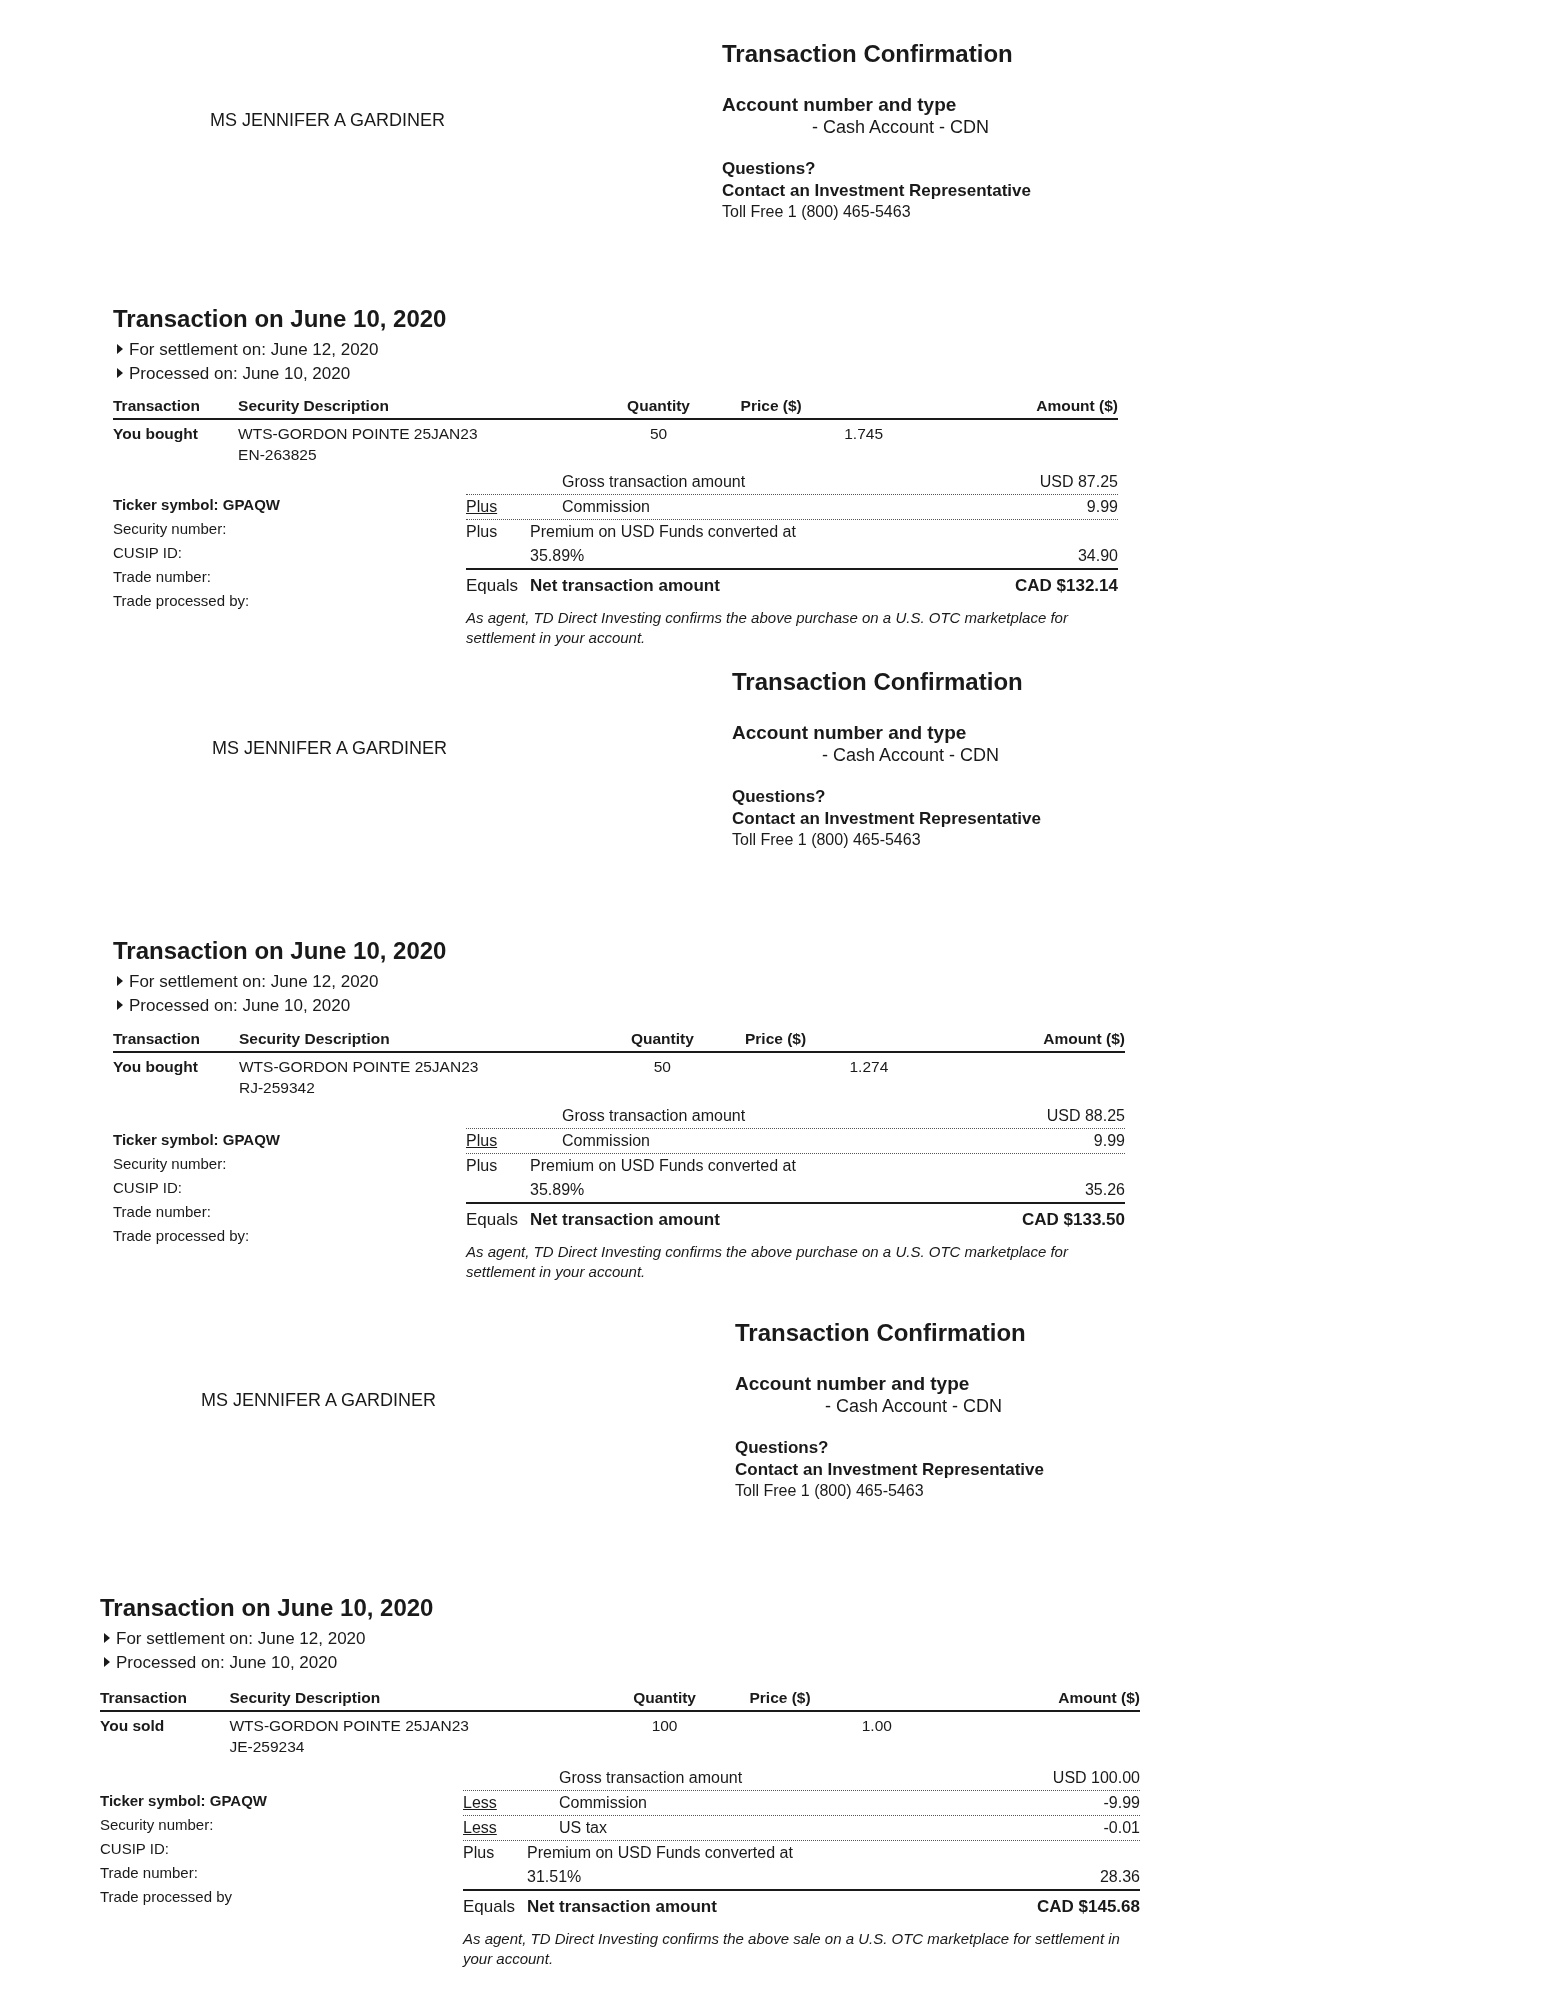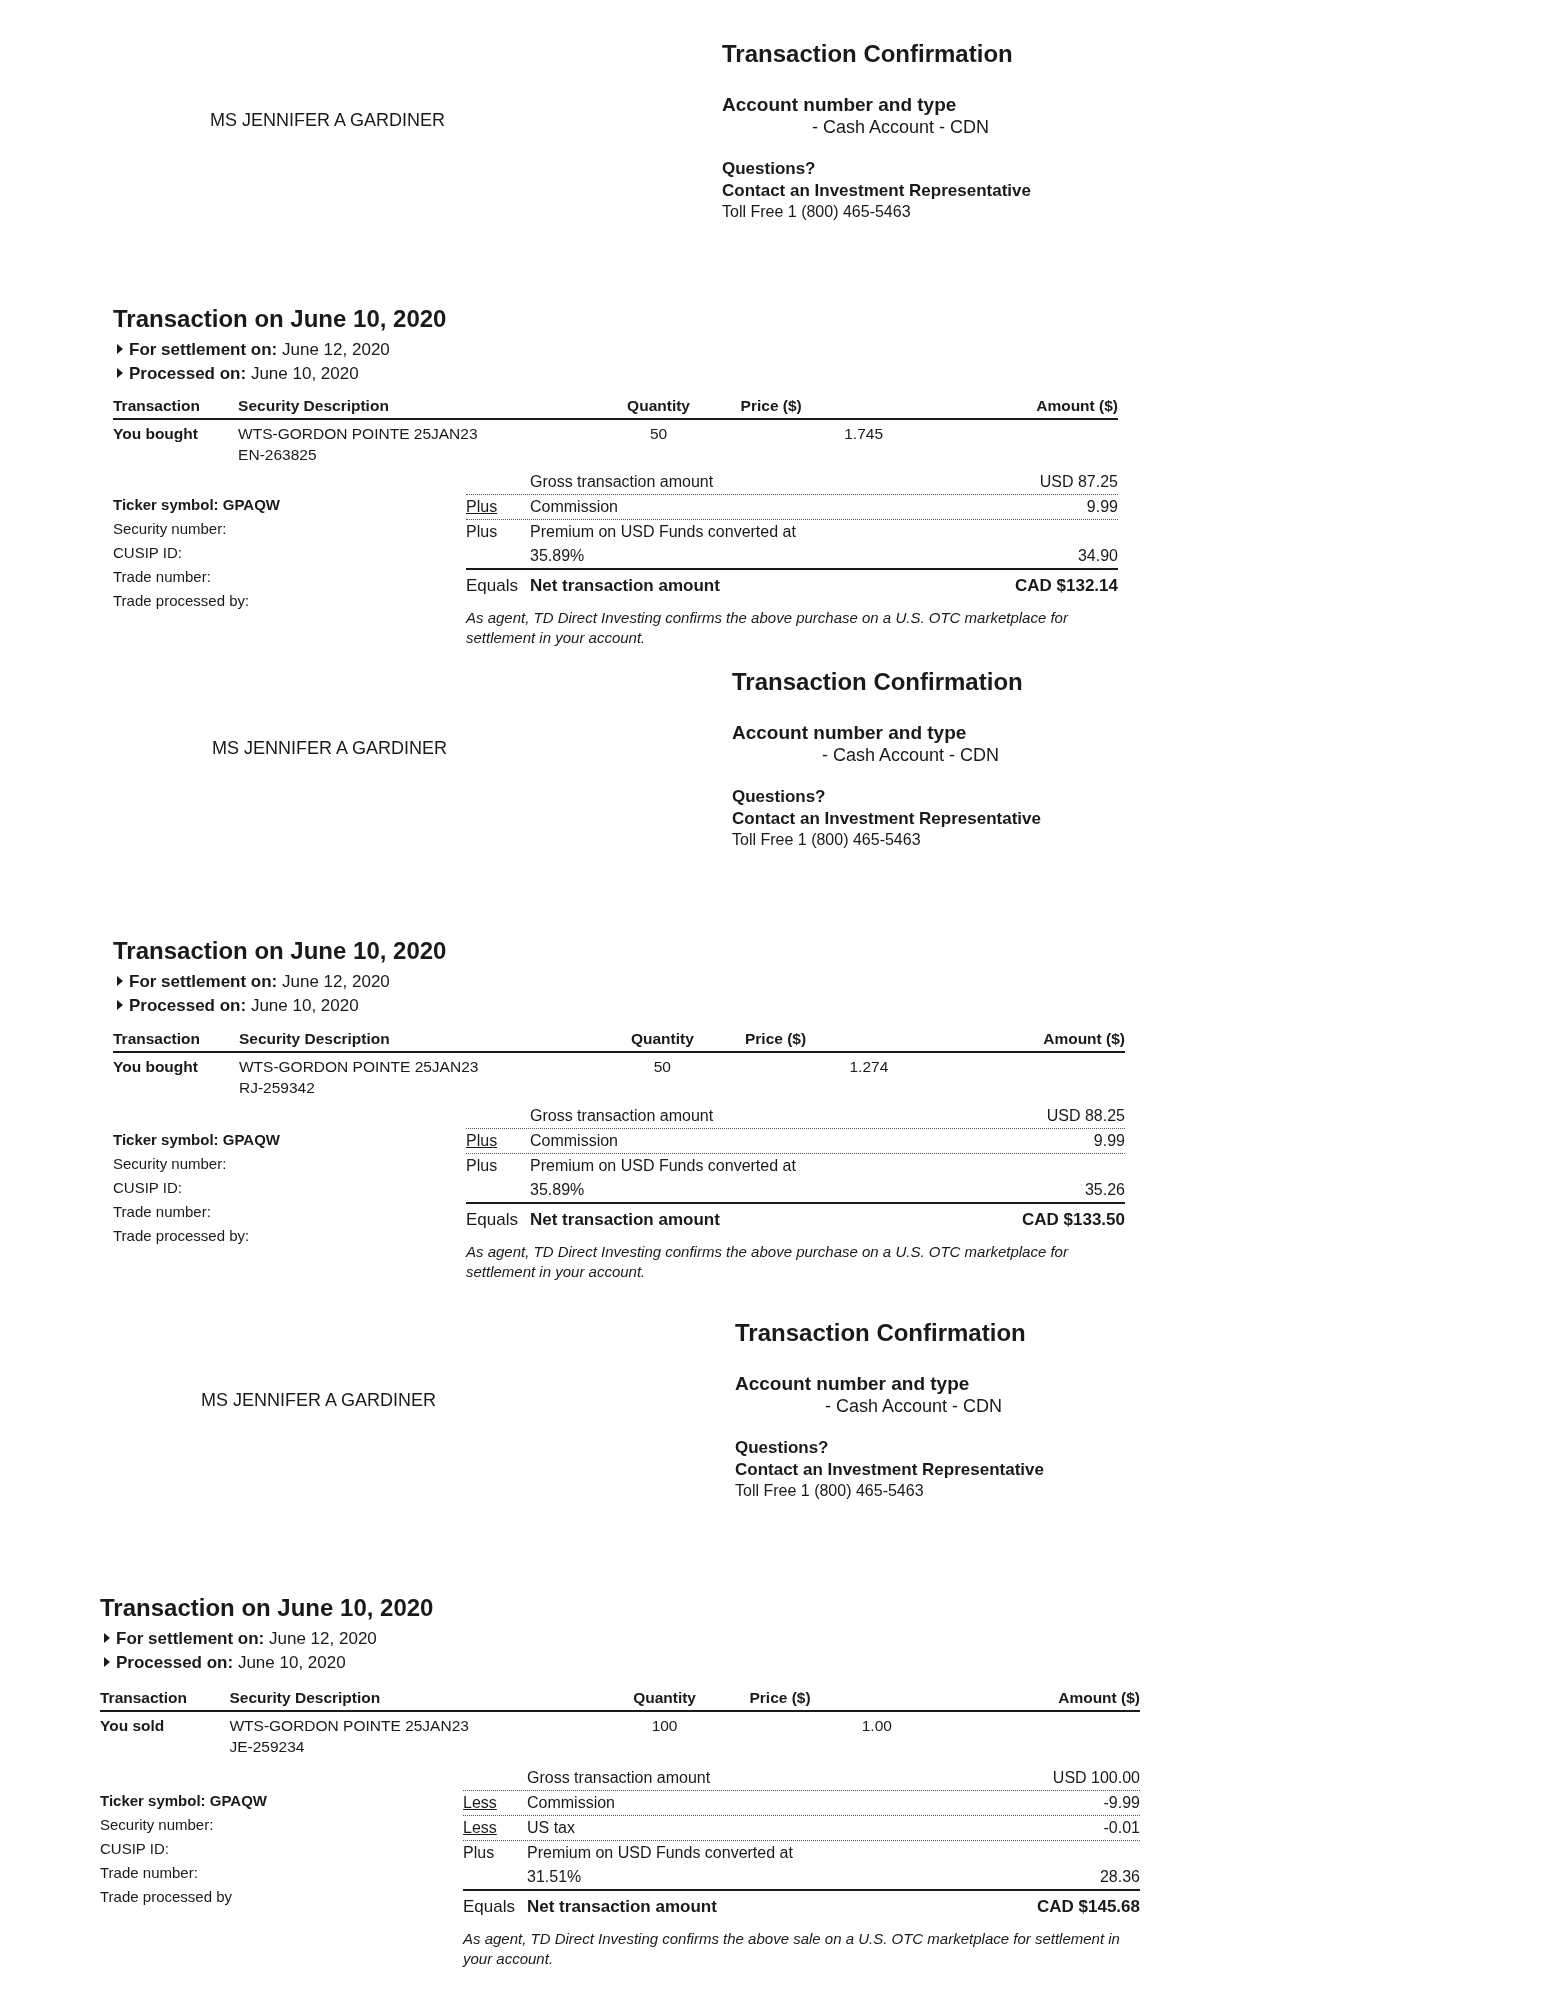--- a/index.html
+++ b/index.html
@@ -12,36 +12,36 @@
   .hdr-title { font-size: 24px; font-weight: bold; margin: 0; line-height: 28px; }
   .hdr-label { font-size: 19px; font-weight: bold; line-height: 22px; }
   .hdr-text { font-size: 18px; line-height: 22px; }
   .hdr-small { font-size: 16px; line-height: 20px; }
   .hdr-smallb { font-size: 17px; font-weight: bold; line-height: 22px; }
   .redact { display: inline-block; width: 90px; height: 12px; }
   .name { position: absolute; font-size: 18px; line-height: 22px; }
   .txn { position: absolute; }
   .txn-title { font-size: 24px; font-weight: bold; line-height: 26px; margin: 0 0 6px 0; }
   .txn-line { font-size: 17px; line-height: 24px; }
-  .txn-line b { font-weight: bold; }
+  .txn-line b { font-weight: normal; }
   .tri { display: inline-block; width: 0; height: 0; border-top: 5px solid transparent;
          border-bottom: 5px solid transparent; border-left: 6px solid #1a1a1a; margin: 0 6px 0 4px; vertical-align: 1px; }
   table.trades { position: absolute; border-collapse: collapse; font-size: 15.5px; }
   table.trades th { font-weight: bold; text-align: left; padding: 0 0 2px 0; border-bottom: 2px solid #1a1a1a; line-height: 20px; }
   table.trades td { padding: 3px 0 0 0; line-height: 21px; vertical-align: top; }
   .c-txn { width: 122px; margin-top: 34px; } .c-desc { width: 330px; margin-top: 22px; }
   .c-qty { width: 160px; text-align: center !important; }
   .c-price { width: 240px; text-align: center; }
   .c-amt { width: 128px; text-align: right !important; }
   td.bold { font-weight: bold; }
   .info { position: absolute; font-size: 15px; line-height: 24px; }
   .info .tk { font-weight: bold; }
   .summary { position: absolute; width: 652px; font-size: 16px; }
   .srow { display: flex; line-height: 24px; position: relative; }
-  .srow.dotted { border-bottom: 1px dotted #555; }
+  .srow.dotted { border-bottom: 1px dotted #555; gap: 32px; }
   .sop { width: 64px; }
   .sop.u { text-decoration: underline; }
   .slabel { flex: 1; }
   .sval { text-align: right; min-width: 120px; }
   .srow.multi { border-bottom: 2px solid #1a1a1a; }
   .srow.net { font-weight: bold; font-size: 17px; line-height: 28px; margin-top: 2px; }
   .srow.net .sop { font-weight: normal; }
   .note { font-style: italic; font-size: 15px; line-height: 20px; margin-top: 8px; }
 </style>
 </head>

